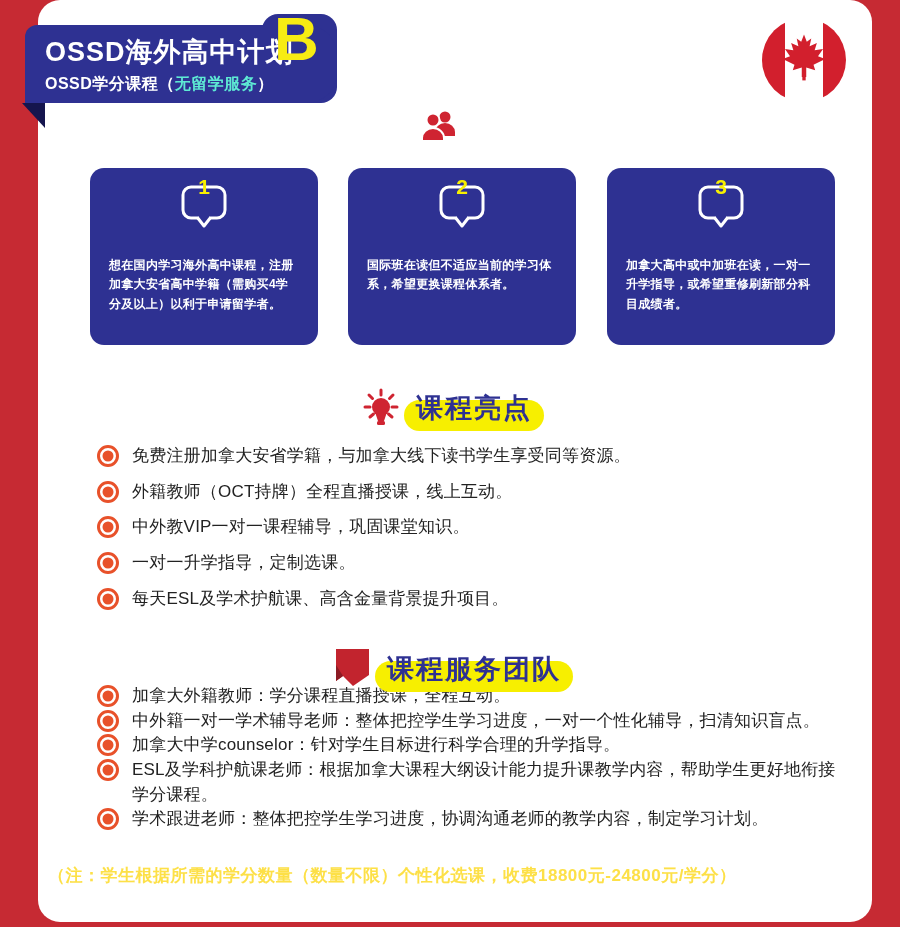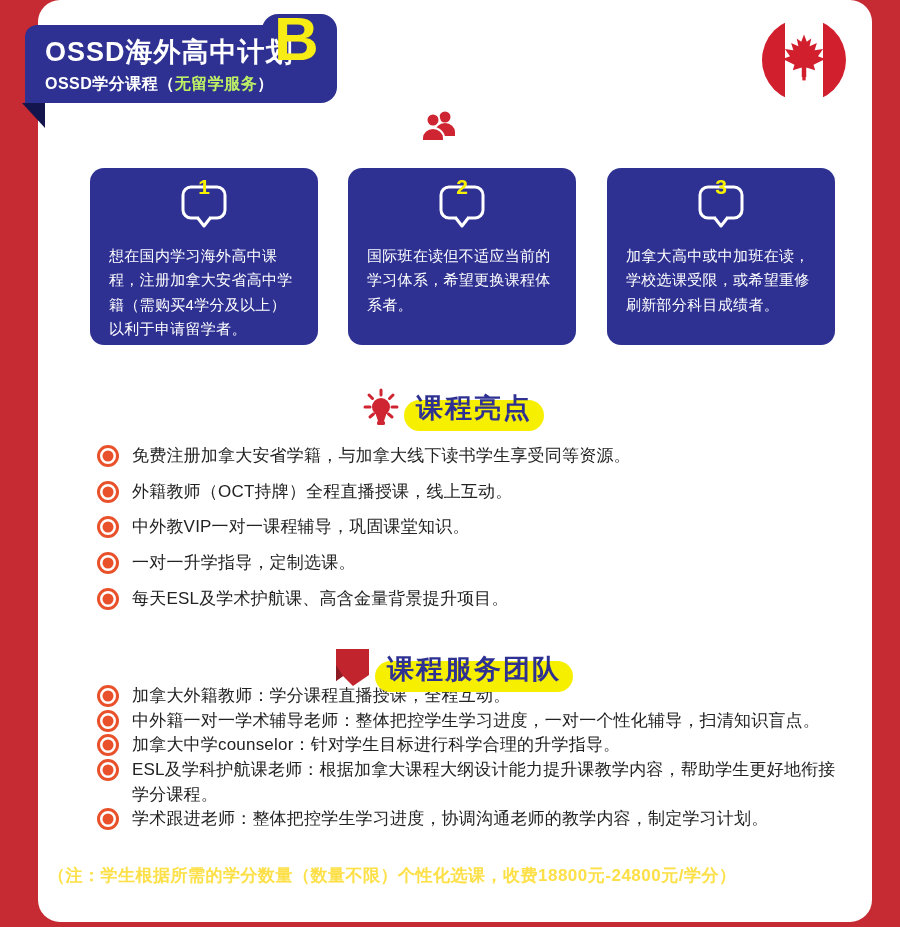--- a/index.html
+++ b/index.html
@@ -28,21 +28,21 @@
     font-size:27px; font-weight:bold; color:#ffffff; letter-spacing:1px;
   }
   .plan-letter {
     position:absolute; left:274px; top:8px; z-index:4;
     font-size:62px; font-weight:bold; color:#f7ec13; line-height:1;
   }
   .banner-sub {
     position:absolute; left:45px; top:74px; z-index:4;
     font-size:16px; font-weight:bold; color:#ffffff; letter-spacing:0.5px;
   }
-  .banner-sub .yl { color:#bef264; }
+  .banner-sub .yl { color:#5eead4; }
   .fold {
     position:absolute; left:22px; top:103px; width:0; height:0; z-index:1;
     border-top:25px solid #15154e; border-left:23px solid transparent;
   }
   .flag { position:absolute; left:761px; top:17px; z-index:3; }
 
   
   .sec-head {
     position:absolute; left:0; width:900px; display:flex;
     justify-content:center; align-items:center; gap:10px; z-index:2;
@@ -57,21 +57,21 @@
   }
 
   
   .card {
     position:absolute; top:168px; width:228px; height:177px;
     background:#2e3192; border-radius:14px; color:#ffffff;
     padding:16px 19px 0 19px; text-align:left;
   }
   .card.c1 { left:90px; } .card.c2 { left:348px; } .card.c3 { left:607px; }
   .bubble-wrap { display:flex; justify-content:center; height:52px; }
-  .card-text { font-size:15px; line-height:1.62; letter-spacing:0.3px; margin-top:8px; }
+  .card-text { font-size:12px; line-height:1.62; letter-spacing:0.3px; margin-top:20px;font-weight:bold; }
   .bubble-num {
     position:absolute; width:48px; text-align:center; top:7px;
     font-size:21px; font-weight:bold; color:#f7ef00;
   }
 
   
   .blist { position:absolute; left:97px; display:flex; flex-direction:column;margin-top:20px; }
   .blist.hl-list { top:424px; gap:11px; width:720px; }
   .blist.team-list { top:664px; gap:0; width:752px; }
   .brow { display:flex; align-items:flex-start; gap:13px; }
@@ -160,21 +160,21 @@
 </div>
 <div class="card c3">
   <div class="bubble-wrap">
     <svg width="48" height="48" viewBox="0 0 48 48">
       <rect x="3" y="3" width="42" height="31" rx="8" fill="#2e3192" stroke="#ffffff" stroke-width="3"></rect>
       <polygon points="17,32 31,32 24,42" fill="#2e3192"></polygon>
       <path d="M17,33 L24,42 L31,33" fill="none" stroke="#ffffff" stroke-width="3" stroke-linejoin="round"></path>
     </svg>
     <div class="bubble-num">3</div>
   </div>
-  <div class="card-text">加拿大高中或中加班在读，学校选课受限，或希望重修刷新部分科目成绩者。</div>
+  <div class="card-text">加拿大高中或中加班在读，一对一升学指导，或希望重修刷新部分科目成绩者。</div>
 </div>
 
 <div class="sec-head" style="top:388px;text-align:right;">
   <span>
     <svg width="38" height="40" viewBox="0 0 38 40">
       <g stroke="#cf2431" stroke-width="3" stroke-linecap="round">
         <line x1="19" y1="2" x2="19" y2="7"></line>
         <line x1="7" y1="7" x2="10.5" y2="10.5"></line>
         <line x1="31" y1="7" x2="27.5" y2="10.5"></line>
         <line x1="3" y1="19" x2="8" y2="19"></line>

